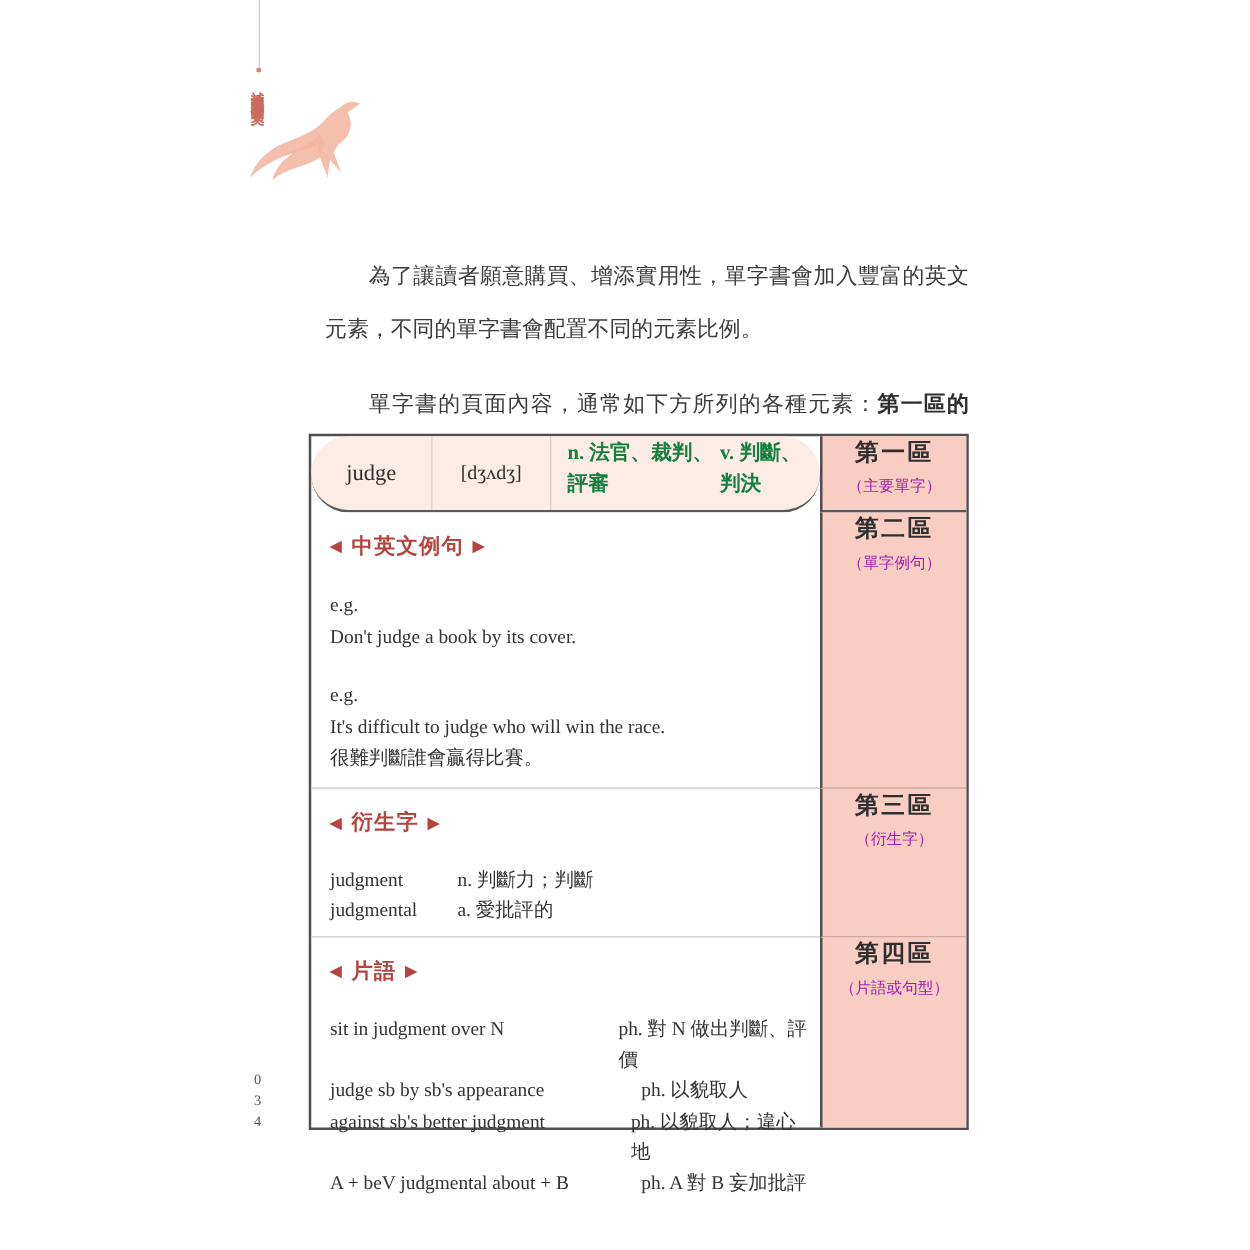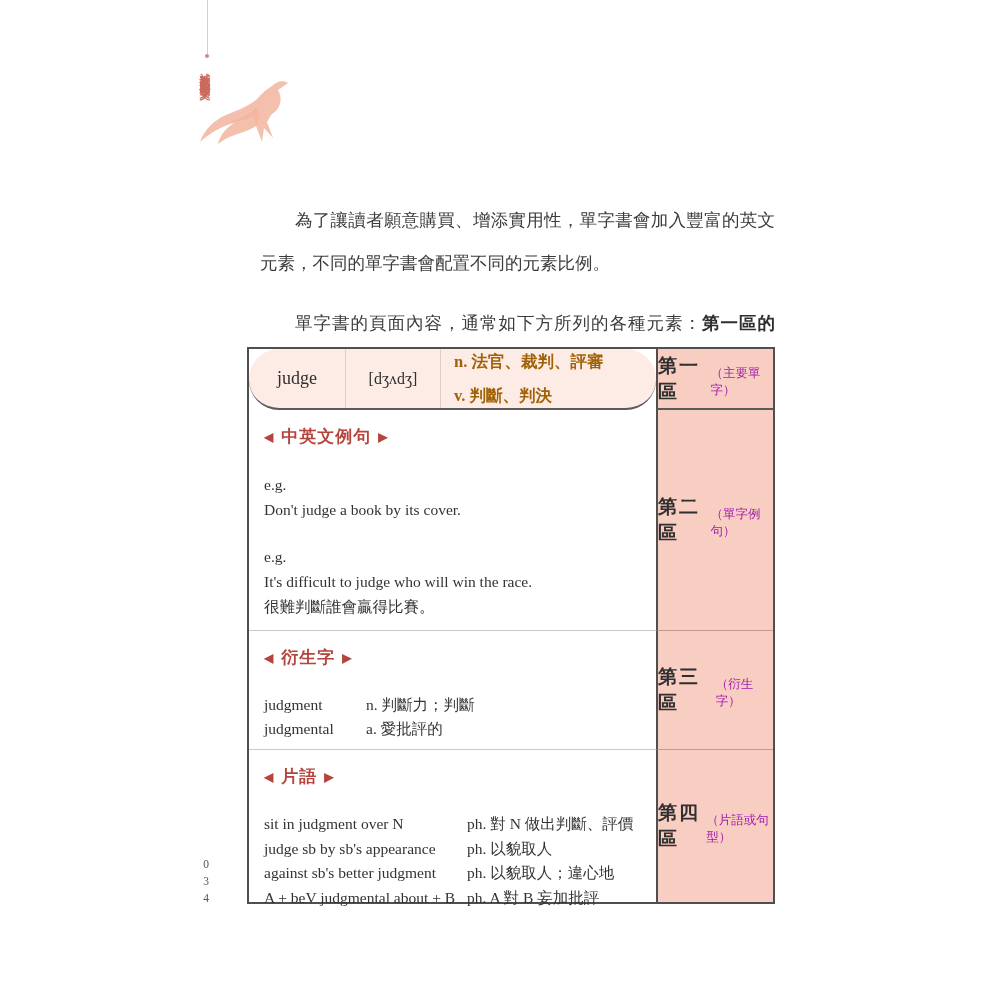--- a/index.html
+++ b/index.html
@@ -31,47 +31,47 @@
   .vtable{
     position:absolute;left:247px;top:347px;width:524px;
     border:2px solid #4f4f4f;background:#fff;
     font-family:"Liberation Serif","DejaVu Serif",serif;
   }
   .vrow{display:flex;}
   .main-cell{width:407px;box-sizing:border-box;}
   .zone-cell{
     width:117px;box-sizing:border-box;background:#f8cdc2;
     border-left:2px solid #4f4f4f;
-    display:flex;flex-direction:row;align-items:center;justify-content:center;
+    display:flex;flex-direction:column;align-items:center;
   }
   .zone-title{font-size:19px;font-weight:bold;color:#2f2f2f;letter-spacing:2px;}
   .zone-sub{font-size:12.5px;color:#a21caf;margin-top:6px;}
   
   .row-header .main-cell{display:flex;background:#fdece6;height:61px;border-bottom:2px solid #5a5a5a;border-radius:30px;}
   .row-header .zone-cell{height:61px;border-bottom:2px solid #5a5a5a;}
   .cell-word{width:96px;border-right:1px solid #dccfc9;display:flex;align-items:center;justify-content:center;
     font-size:18px;color:#2f2f2f;}
   .cell-phon{width:94px;border-right:1px solid #dccfc9;display:flex;align-items:center;justify-content:center;
     font-size:16px;color:#2f2f2f;font-family:Liberation Serif, serif;}
-  .cell-meaning{flex:1;display:flex;flex-direction:column;justify-content:space-between;padding-left:13px;
-    font-size:16.5px;font-weight:600;line-height:25px;color:#a16207;}
+  .cell-meaning{flex:1;display:flex;flex-direction:row;justify-content:center;padding-left:13px;
+    font-size:16.5px;font-weight:600;line-height:25px;color:#15803d;}
   
   .row-mid .main-cell{border-bottom:1px solid #cfc8c3;}
   .row-mid .zone-cell{border-bottom:1px solid #c49a90;}
   .row-ex  .main-cell{height:221px;padding:15px 10px 0 15px;}
   .row-der .main-cell{height:119px;padding:15px 10px 0 15px;}
   .row-phr .main-cell{height:152px;padding:15px 10px 0 15px;}
   .sec-head{display:flex;align-items:center;gap:7px;color:#b5443c;font-weight:bold;
     font-size:17px;font-family:"Liberation Sans",sans-serif;letter-spacing:1px;margin-bottom:24px;}
   .tri{font-size:12px;line-height:1;}
   .eg-block{font-size:15.5px;line-height:25px;color:#333;}
   .eg-block + .eg-block{margin-top:22px;}
   .deriv-row{display:flex;font-size:15.5px;line-height:24px;color:#333;}
   .deriv-word{width:86px;margin-right:16px;}
-  .phrase-row{display:flex;font-size:15.5px;line-height:24.5px;color:#333;}
+  .phrase-row{display:flex;font-size:15.5px;line-height:24.5px;color:#333;gap:46px;}
   .phrase-en{width:203px;}
 </style>
 </head>
 <body>
 
 <div class="hang-line"></div>
 <div class="hang-dot"></div>
 <div class="side-title">補教名師的學霸英文</div>
 
 <svg class="bird" viewBox="0 0 112 96" aria-hidden="true">

